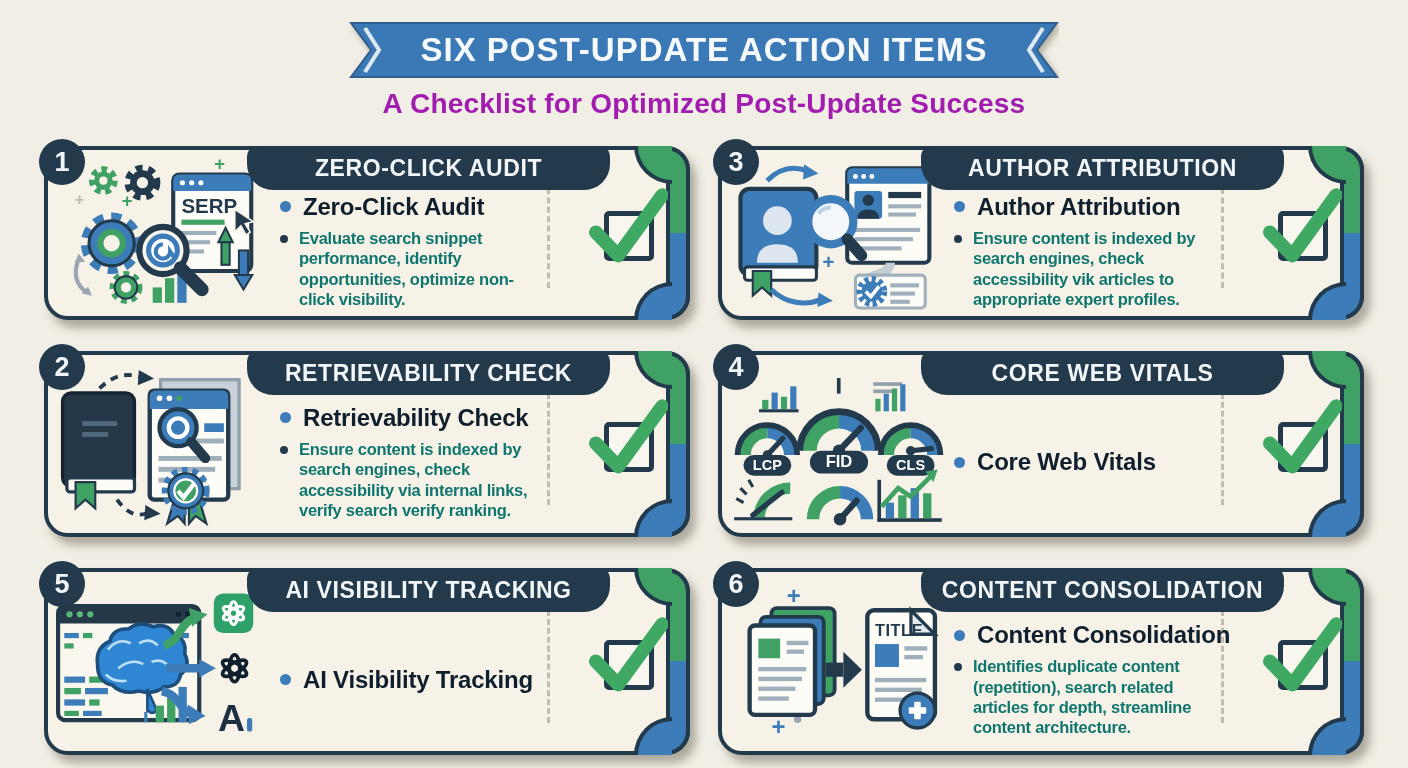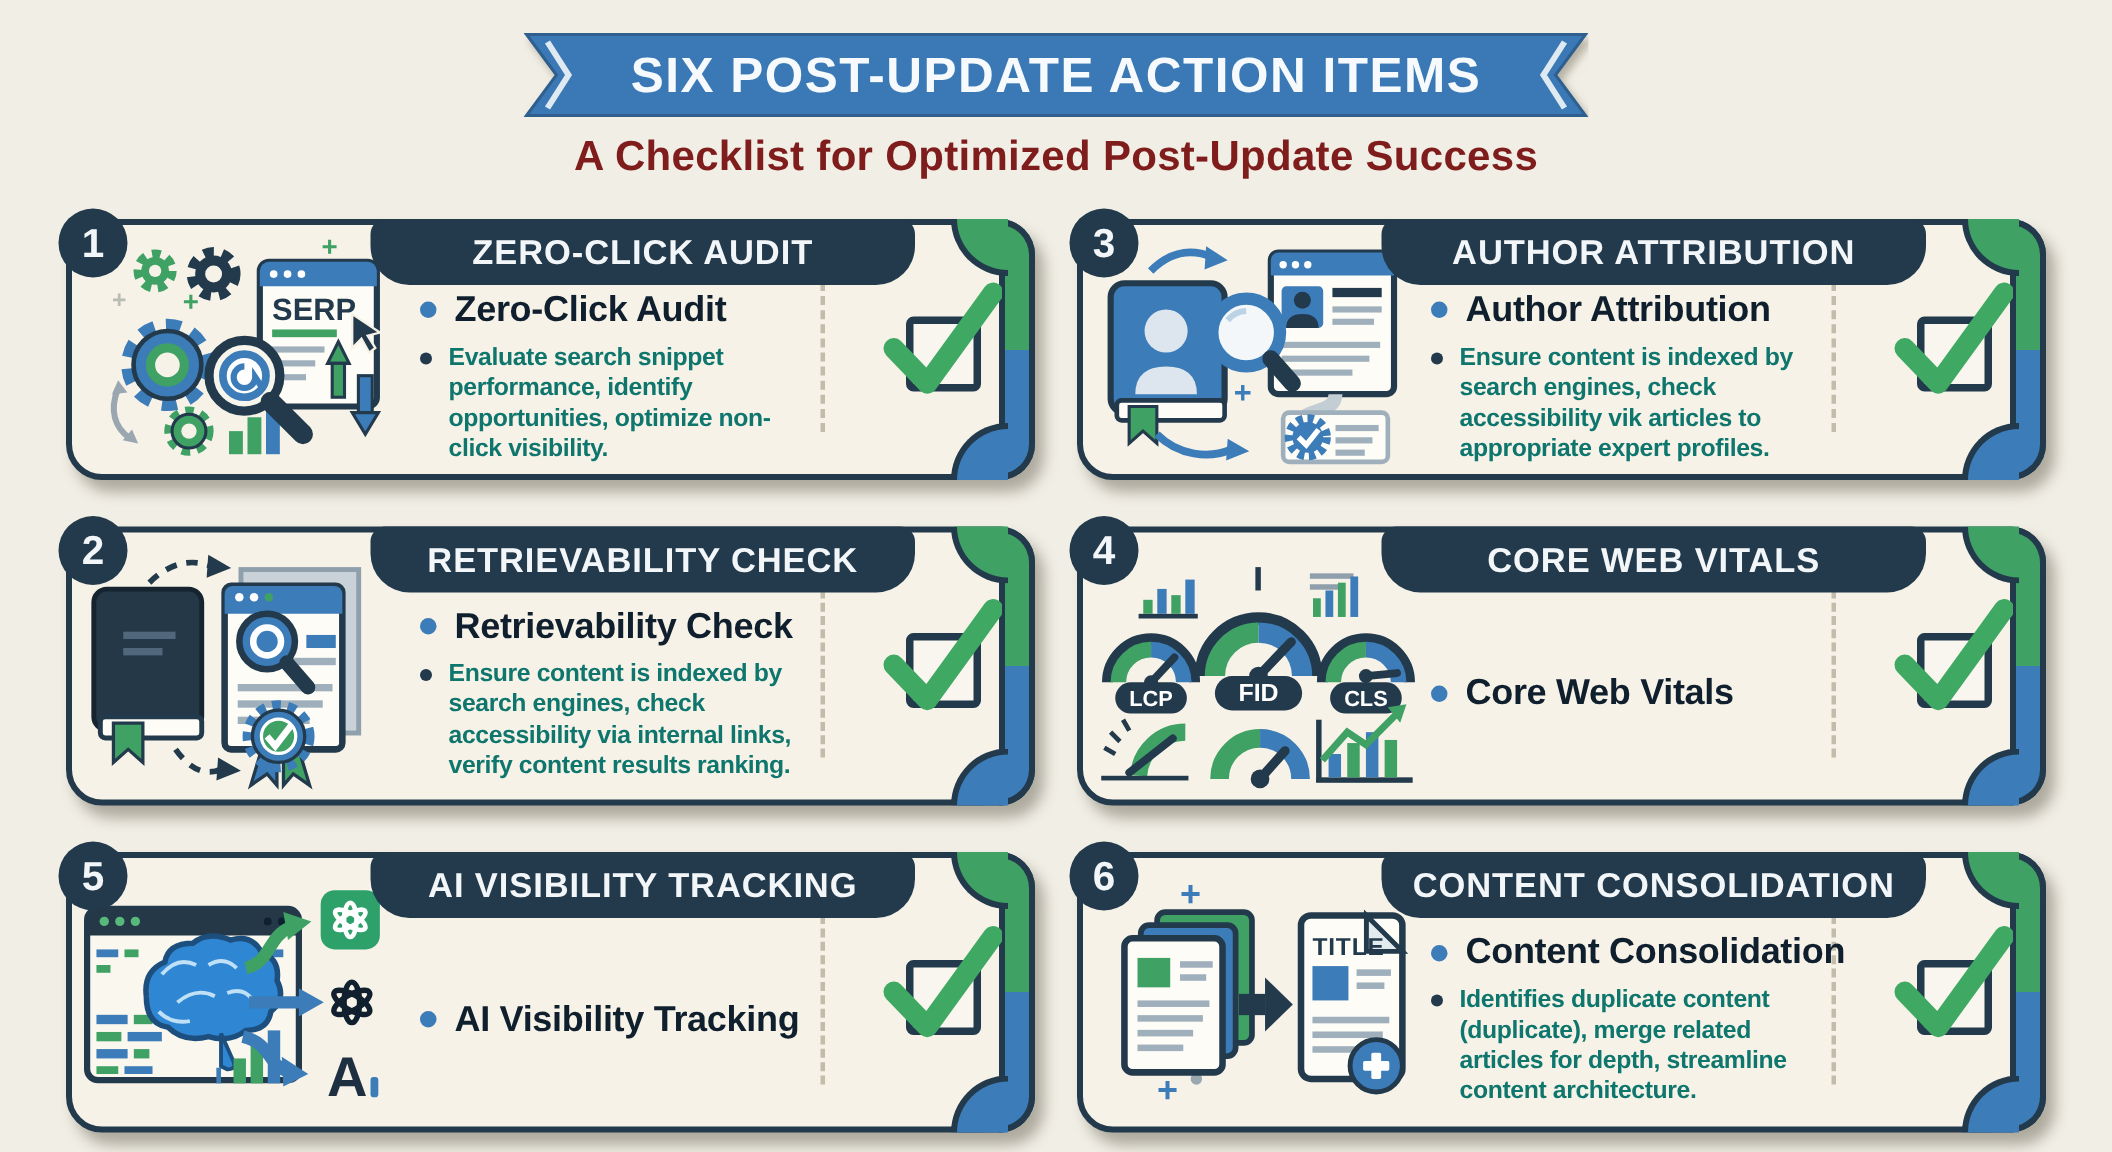--- a/index.html
+++ b/index.html
@@ -6,21 +6,21 @@
   body{
     width:1408px;height:768px;position:relative;overflow:hidden;
     background:#f1eee5;
     font-family:"Liberation Sans","DejaVu Sans",sans-serif;
     -webkit-font-smoothing:antialiased;
   }
   
   .ribbon-wrap{position:absolute;left:349px;top:22px;width:710px;height:45px;}
   .page-subtitle{
     position:absolute;left:0;right:0;top:88px;text-align:center;
-    font-size:28px;font-weight:bold;color:#7f1d1d;letter-spacing:.2px;
+    font-size:28px;font-weight:bold;color:#a21caf;letter-spacing:.2px;
   }
   
   .grid{
     position:absolute;left:44px;top:146px;width:1320px;
     display:grid;grid-template-columns:1fr 1fr;grid-template-rows:174px 186px 187px;
     column-gap:28px;row-gap:31px;
   }
   .card{
     position:relative;background:#f6f2e7;border:4px solid #223a4c;border-radius:24px;
     box-shadow:6px 8px 9px rgba(92,86,70,.45);
@@ -286,21 +286,21 @@
         <polygon points="82,131 96,139 81,145" fill="#223a4c"></polygon>
       </svg>
     </div>
     <div class="txt">
       <div class="title-row">
         <span class="bullet-blue"></span>
         <span class="item-title">Retrievability Check</span>
       </div>
       <div class="desc-row">
         <span class="bullet-navy"></span>
-        <span class="item-desc">Ensure content is indexed by search engines, check accessibility via internal links, verify content results ranking.</span>
+        <span class="item-desc">Ensure content is indexed by search engines, check accessibility via internal links, verify search verify ranking.</span>
       </div>
     </div>
   </div>
 
   <div class="card">
     <div class="num-badge">4</div>
     <div class="edge-band"></div>
     <div class="cap top"></div>
     <div class="cap bot"></div>
     <div class="banner">CORE WEB VITALS</div>
@@ -522,18 +522,18 @@
         </g>
       </svg>
     </div>
     <div class="txt">
       <div class="title-row">
         <span class="bullet-blue"></span>
         <span class="item-title">Content Consolidation</span>
       </div>
       <div class="desc-row">
         <span class="bullet-navy"></span>
-        <span class="item-desc">Identifies duplicate content (duplicate), merge related articles for depth, streamline content architecture.</span>
+        <span class="item-desc">Identifies duplicate content (repetition), search related articles for depth, streamline content architecture.</span>
       </div>
     </div>
   </div>
 
 </div>
 
 </body></html>

